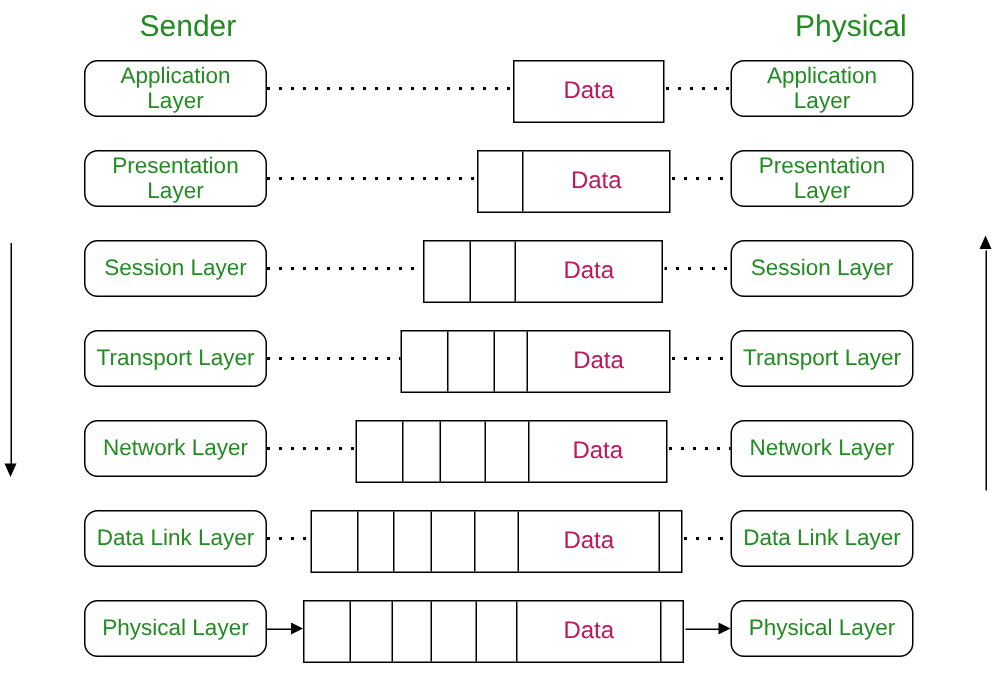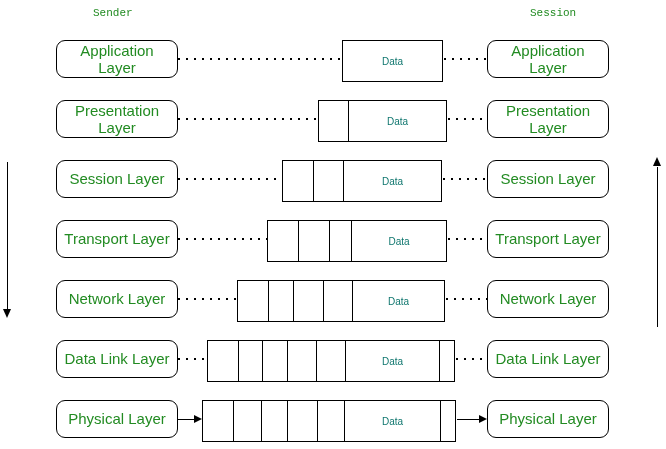--- a/index.html
+++ b/index.html
@@ -1,40 +1,40 @@
 <!DOCTYPE html>
 <html><head>
 <meta charset="utf-8">
 <style>
   html,body { margin:0; padding:0; background:#fff; }
   #canvas {
     position:relative; width:666px; height:449px; background:#ffffff;
     font-family:"Liberation Sans", sans-serif; overflow:hidden;
   }
   .title { position:absolute; color:#228B22; white-space:nowrap; }
-  .title.big { font-size:11px;font-family:Liberation Mono, monospace; }
+  .title.big { font-size:20px; }
   .title.small { font-size:12px; }
 
   .layer-box {
     position:absolute; width:122px; height:38px; box-sizing:border-box;
     border:1.4px solid #000; border-radius:9px; background:#fff;
     display:flex; align-items:center; justify-content:center;
     text-align:center; color:#228B22; font-size:15px; line-height:1.15;
     padding:0 3px;
   }
 
   .packet {
     position:absolute; height:40px; display:inline-flex;
     border:1.5px solid #000; background:#fff;
   }
   .cell { box-sizing:border-box; height:100%; flex:0 0 auto; }
   .cell + .cell { border-left:1.5px solid #000; }
   .cell.data {
     display:flex; align-items:center; justify-content:center;
-    color:#0f766e; font-size:10px;
+    color:#be185d; font-size:16px;
   }
 
   .dotted {
     position:absolute; height:2px;
     background-image:repeating-linear-gradient(to right,#000 0 2px,transparent 2px 8px);
   }
   .hline { position:absolute; height:0; border-top:1.6px solid #000; }
   .vline { position:absolute; width:0; border-left:1.6px solid #000; }
   .tri-right {
     position:absolute; width:0; height:0;
@@ -51,21 +51,21 @@
     border-left:4.5px solid transparent; border-right:4.5px solid transparent;
     border-bottom:9.5px solid #000;
   }
 </style>
 </head>
 <body>
 
 <div id="canvas">
 
   <div class="title big" style="left:93px;  top:7px;">Sender</div>
-  <div class="title big" style="left:530px; top:7px;">Session</div>
+  <div class="title big" style="left:530px; top:7px;">Physical</div>
 
   <div class="vline" style="left:7px; top:162px; height:148px;"></div>
   <div class="tri-down" style="left:3px; top:309px;"></div>
 
   <div class="vline" style="left:657px; top:167px; height:160px;"></div>
   <div class="tri-up" style="left:653px; top:157px;"></div>
 
   <div id="rows">
       <div class="layer-box" style="left: 56px; top: 40px;">Application Layer</div>
       <div class="layer-box" style="left: 487px; top: 40px;">Application Layer</div>

